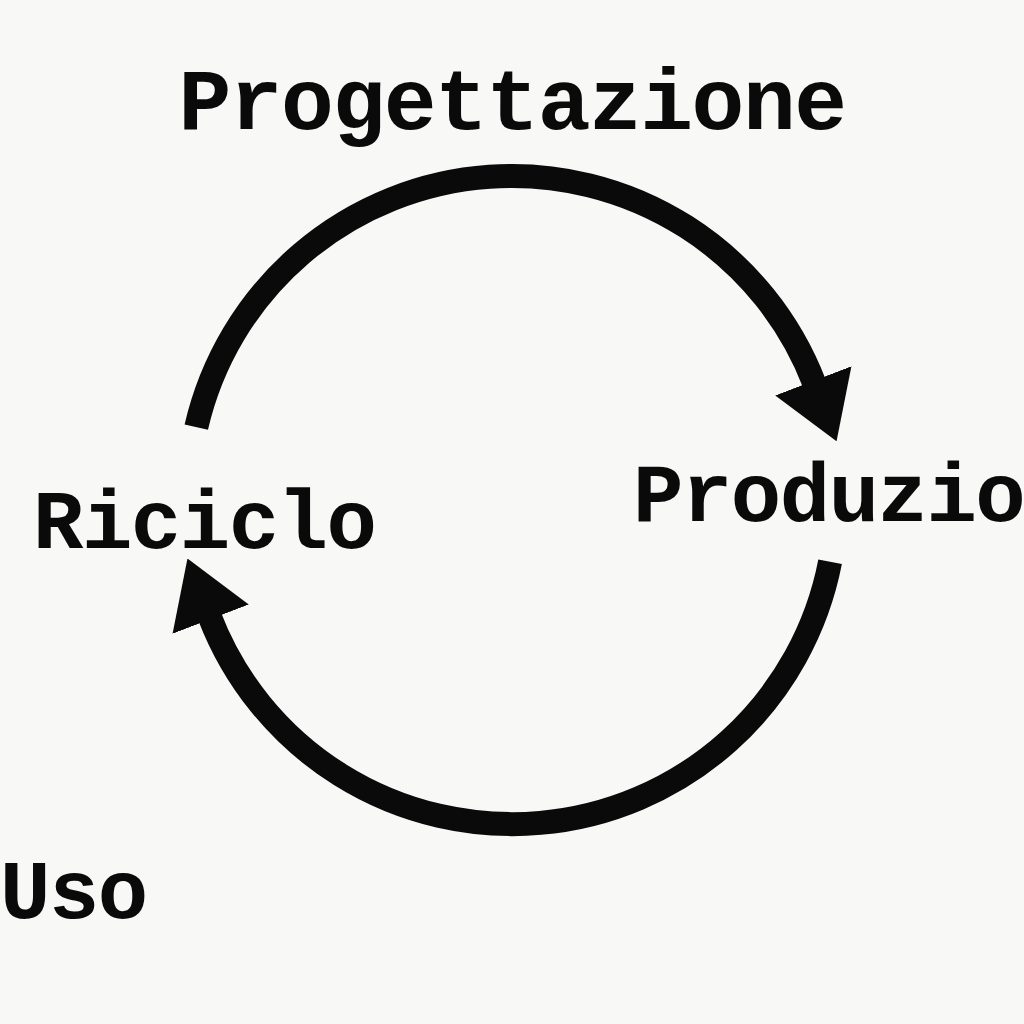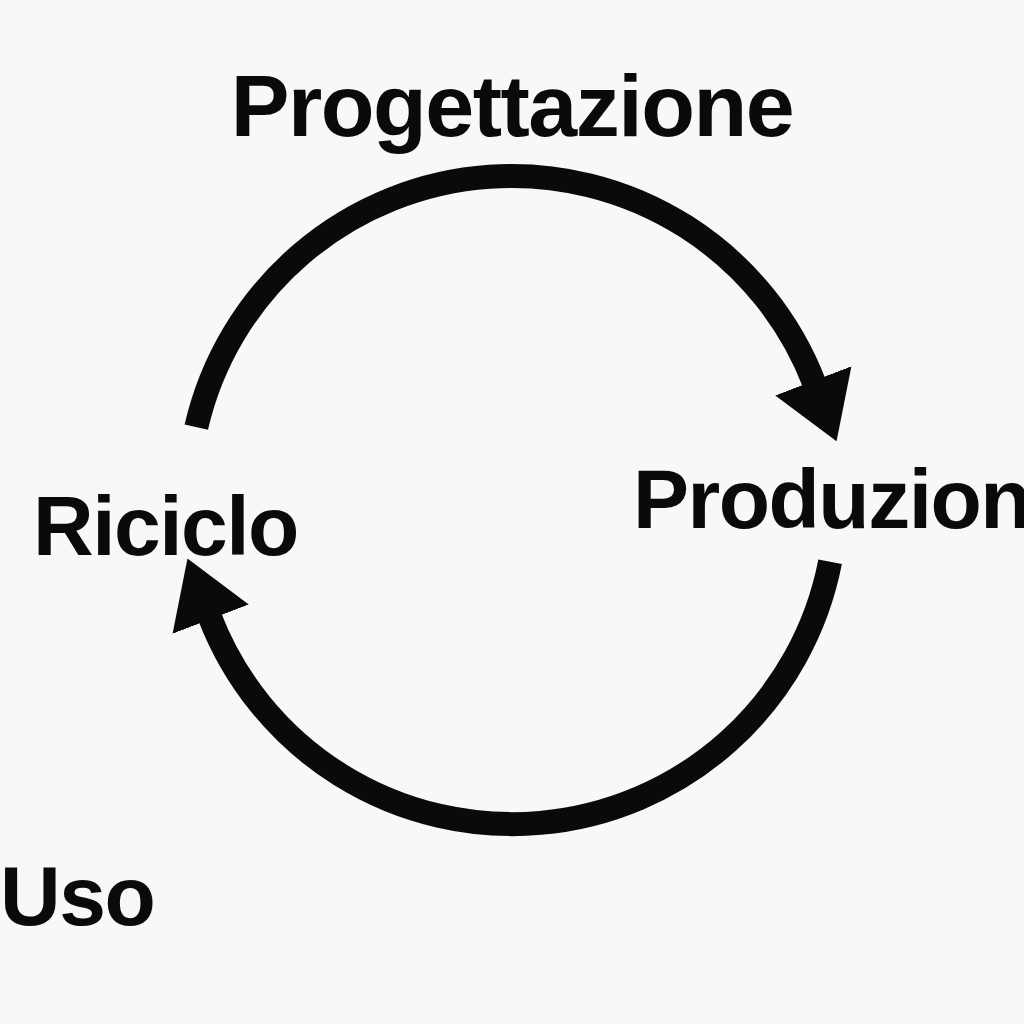--- a/index.html
+++ b/index.html
@@ -9,21 +9,21 @@
   html, body {
     margin: 0;
     padding: 0;
   }
   .stage {
     position: relative;
     width: 1024px;
     height: 1024px;
     background: var(--bg);
     overflow: hidden;
-    font-family: Liberation Sans, sans-serif;
+    font-family: Liberation Mono, monospace;
   }
   .arrows-svg {
     position: absolute;
     left: 0;
     top: 0;
     width: 1024px;
     height: 1024px;
     display: block;
   }
   .arc {

